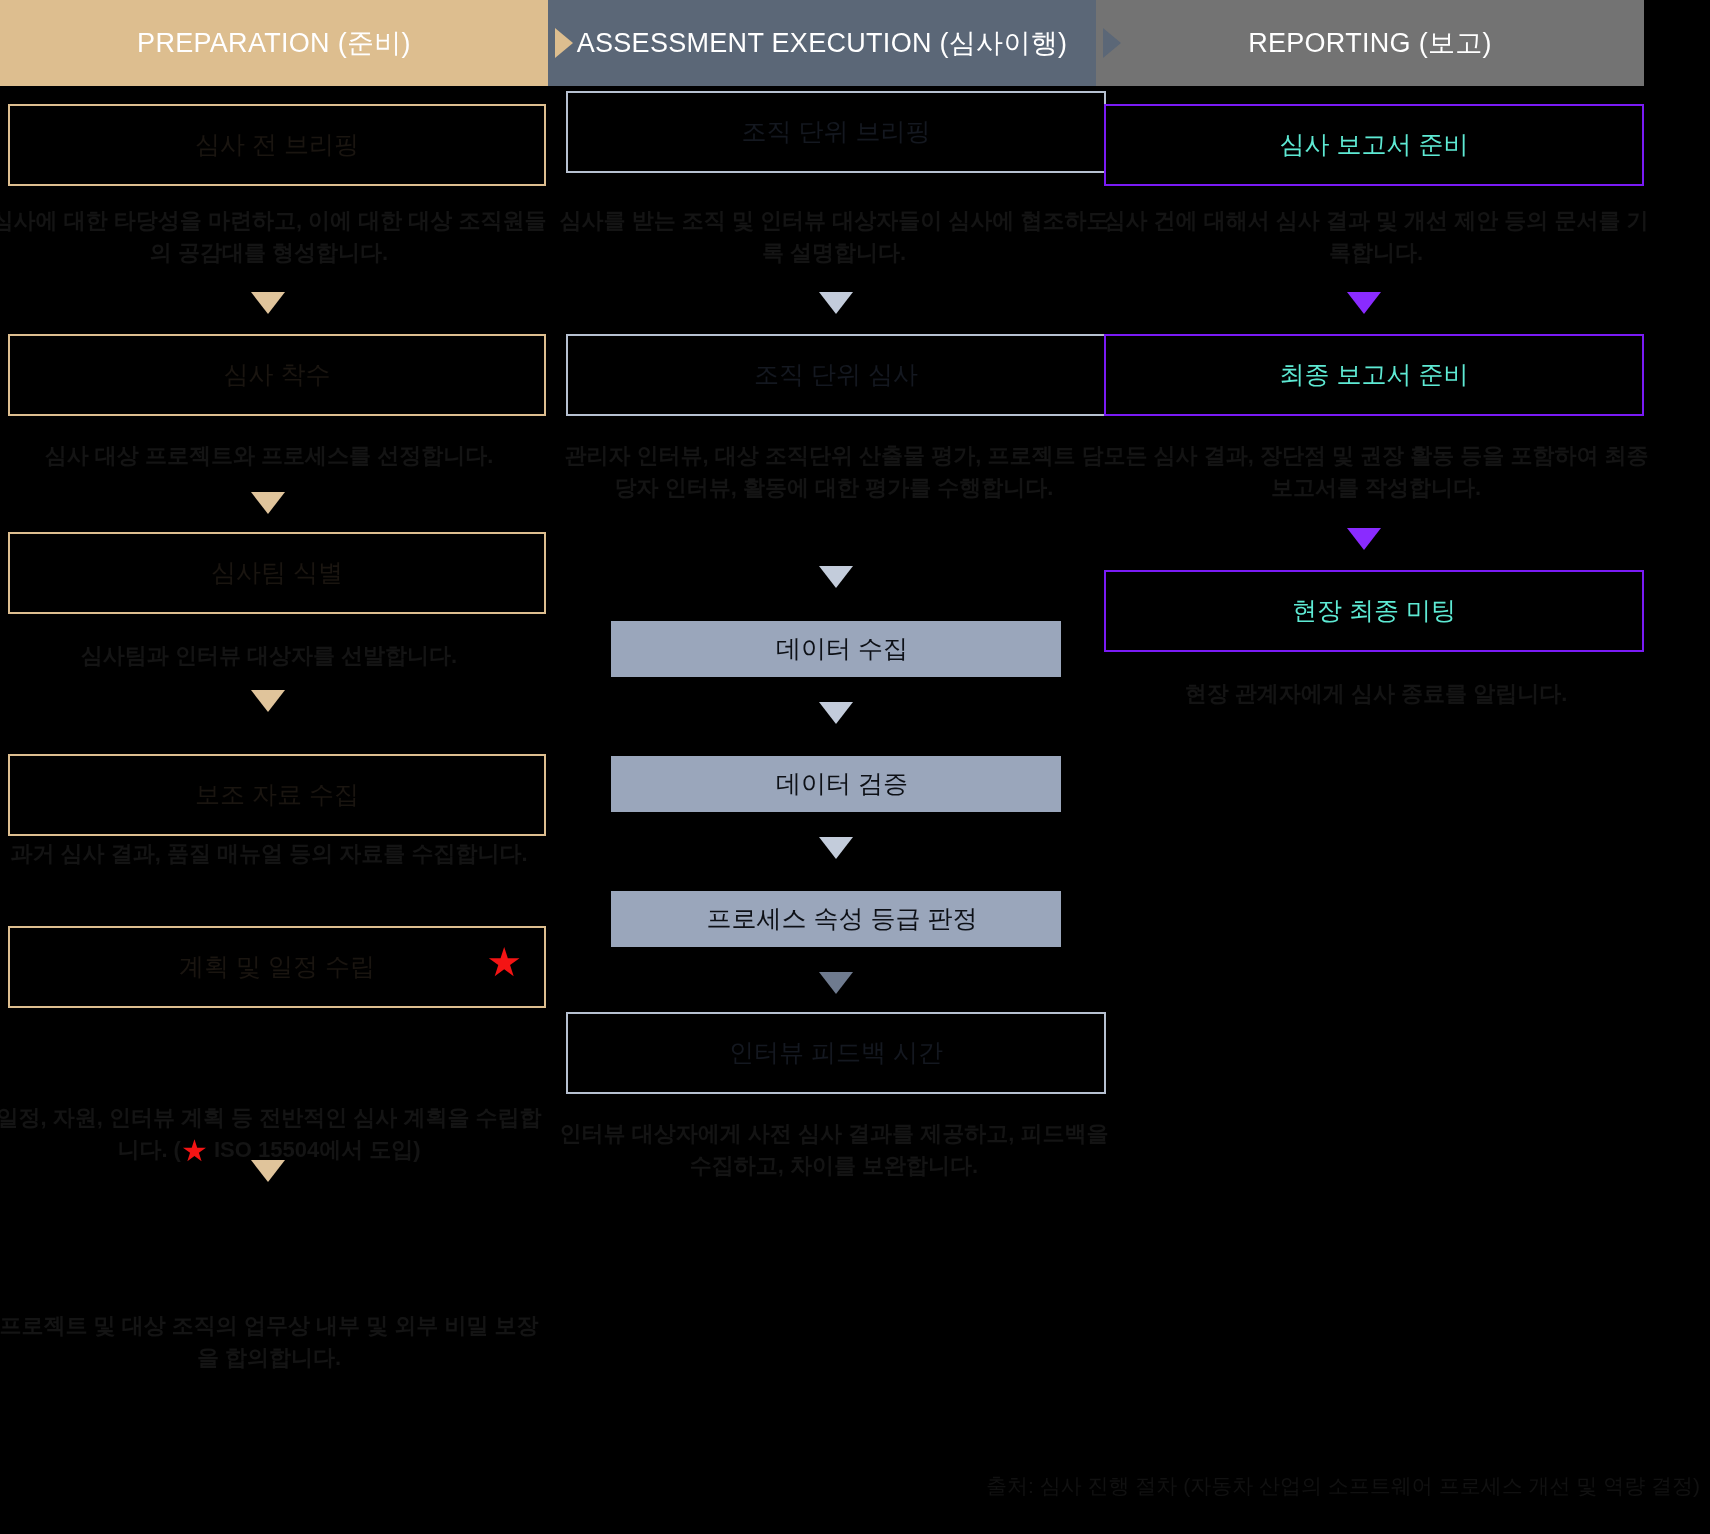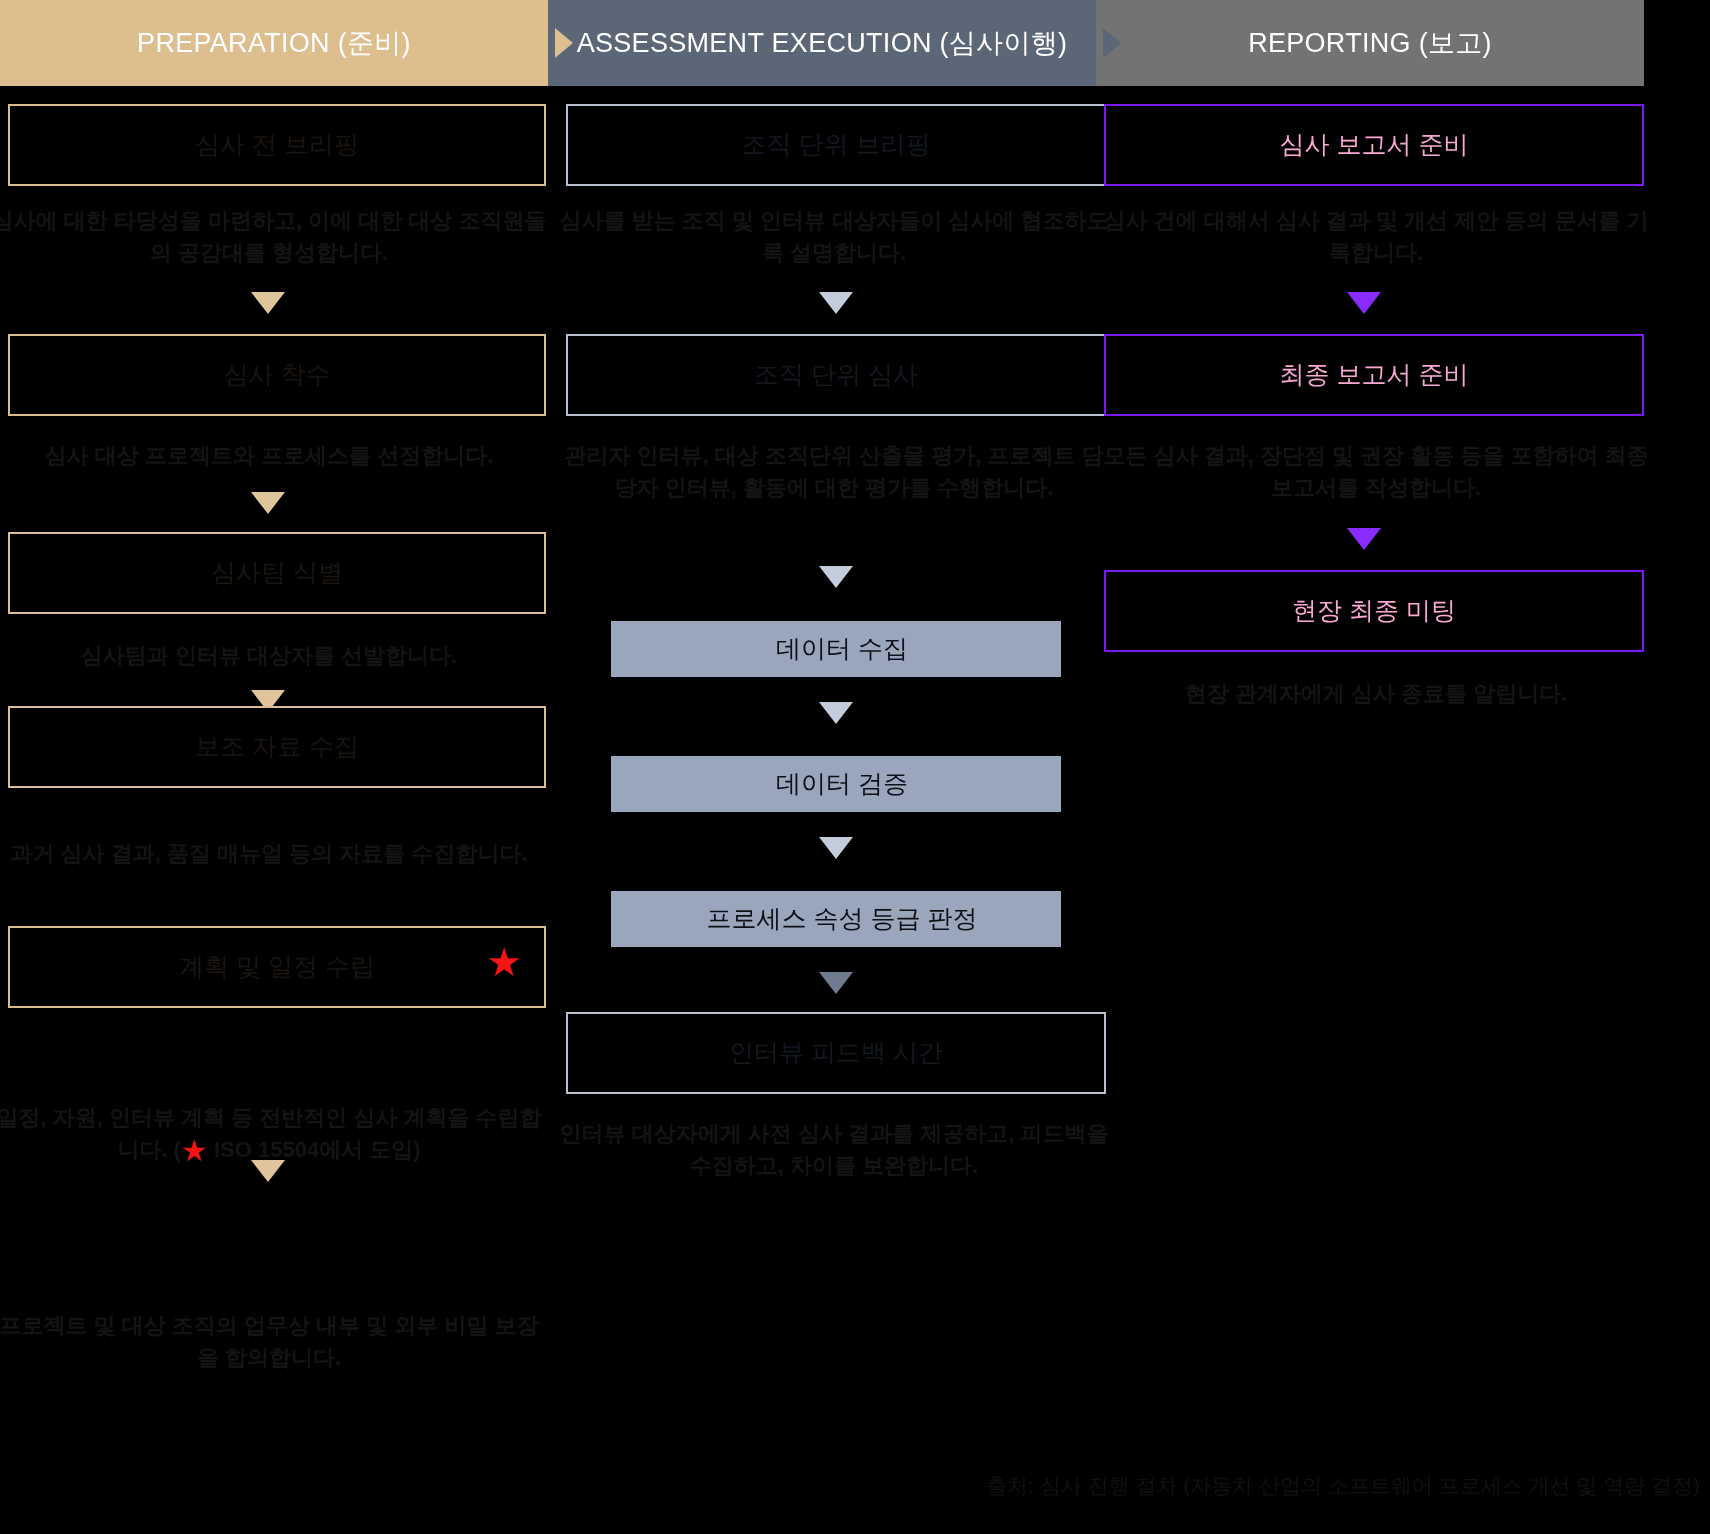--- a/index.html
+++ b/index.html
@@ -61,21 +61,21 @@
     display: flex;
     align-items: center;
     justify-content: center;
     text-align: center;
     font-size: 25px;
     line-height: 1.25;
     background: #000000;
   }
   .step.outline-prep   { border: 2px solid #ddbe8f; color: #1a1510; }
   .step.outline-exec   { border: 2px solid #b6c0d0; color: #141820; }
-  .step.outline-report { border: 2px solid #7a1bf5; color: #f9a8d4; }
+  .step.outline-report { border: 2px solid #7a1bf5; color: #5eead4; }
   .step.filled-exec {
     background: #9aa6bb;
     border: none;
     color: #0d1016;
     height: 56px;
     padding-left: 12px;
   }
 
   
   .col.prep   .step { left: 8px;  width: 538px; }
@@ -159,41 +159,41 @@
     </div>
     <div class="caption" style="top:440px">심사 대상 프로젝트와 프로세스를 선정합니다.</div>
     <div class="tri prep" style="top:492px"></div>
 
     <div class="step outline-prep" style="top:532px">
       <span>심사팀 식별</span>
     </div>
     <div class="caption" style="top:640px">심사팀과 인터뷰 대상자를 선발합니다.</div>
     <div class="tri prep" style="top:690px"></div>
 
-    <div class="step outline-prep" style="top:706px">
+    <div class="step outline-prep" style="top:754px">
       <span>보조 자료 수집</span>
     </div>
     <div class="caption" style="top:838px">과거 심사 결과, 품질 매뉴얼 등의 자료를 수집합니다.</div>
     <div class="tri prep" style="top:926px"></div>
 
     <div class="step outline-prep" style="top:926px">
       <span>계획 및 일정 수립</span>
       <span class="star" style="right:22px; top:14px">★</span>
     </div>
     <div class="caption" style="top:1102px">
       <span>일정, 자원, 인터뷰 계획 등 전반적인 심사 계획을 수립합니다. (</span><span class="star inline">★</span><span> ISO 15504에서 도입)</span>
     </div>
     <div class="tri prep" style="top:1160px"></div>
 
     <div class="caption" style="top:1310px">프로젝트 및 대상 조직의 업무상 내부 및 외부 비밀 보장을 합의합니다.</div>
   </div>
 
   <div class="col exec">
 
-    <div class="step outline-exec" style="top:104px">
+    <div class="step outline-exec" style="top:91px">
       <span>조직 단위 브리핑</span>
     </div>
     <div class="caption" style="top:205px">심사를 받는 조직 및 인터뷰 대상자들이 심사에 협조하도록 설명합니다.</div>
     <div class="tri exec" style="top:292px"></div>
 
     <div class="step outline-exec" style="top:334px">
       <span>조직 단위 심사</span>
     </div>
     <div class="caption" style="top:440px">관리자 인터뷰, 대상 조직단위 산출물 평가, 프로젝트 담당자 인터뷰, 활동에 대한 평가를 수행합니다.</div>
     <div class="tri exec" style="top:566px"></div>

